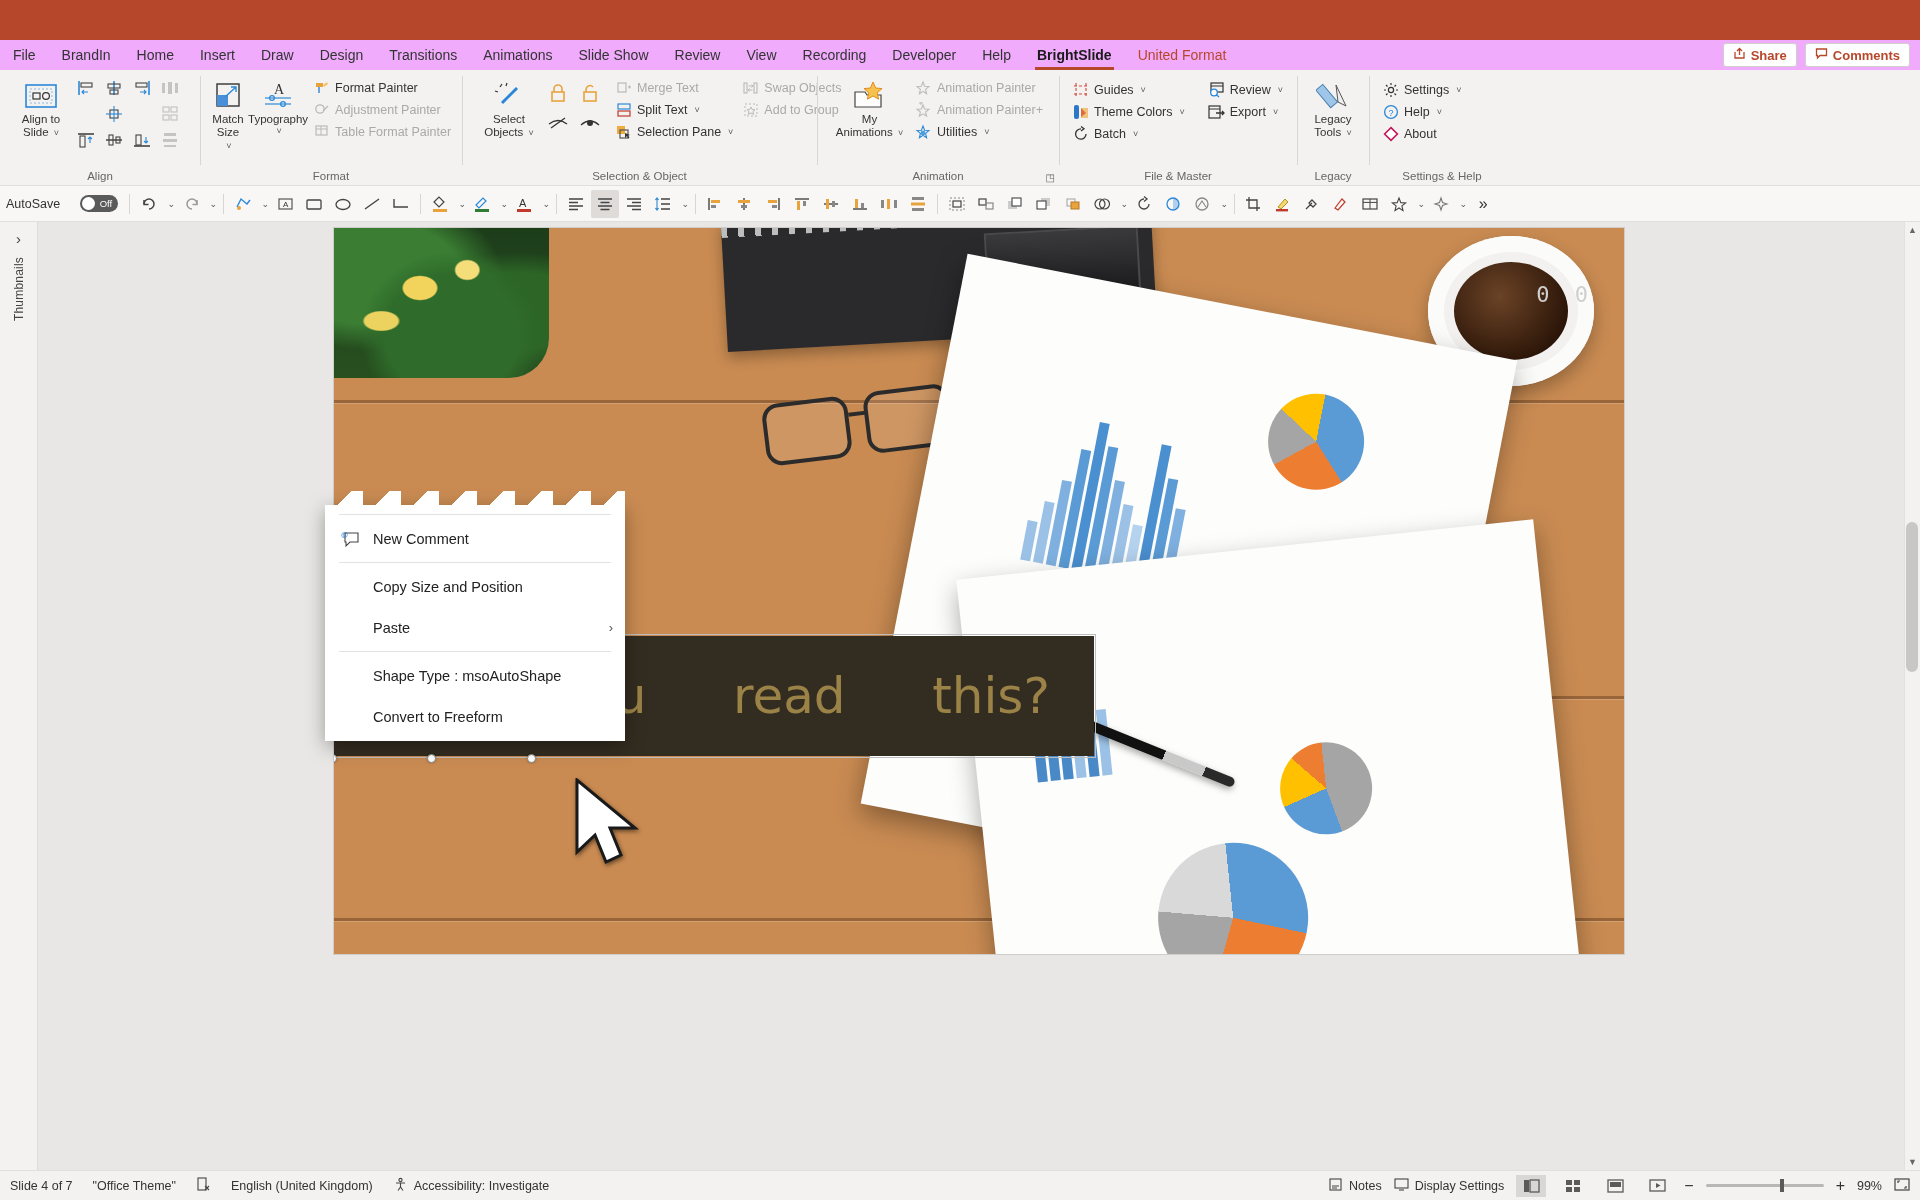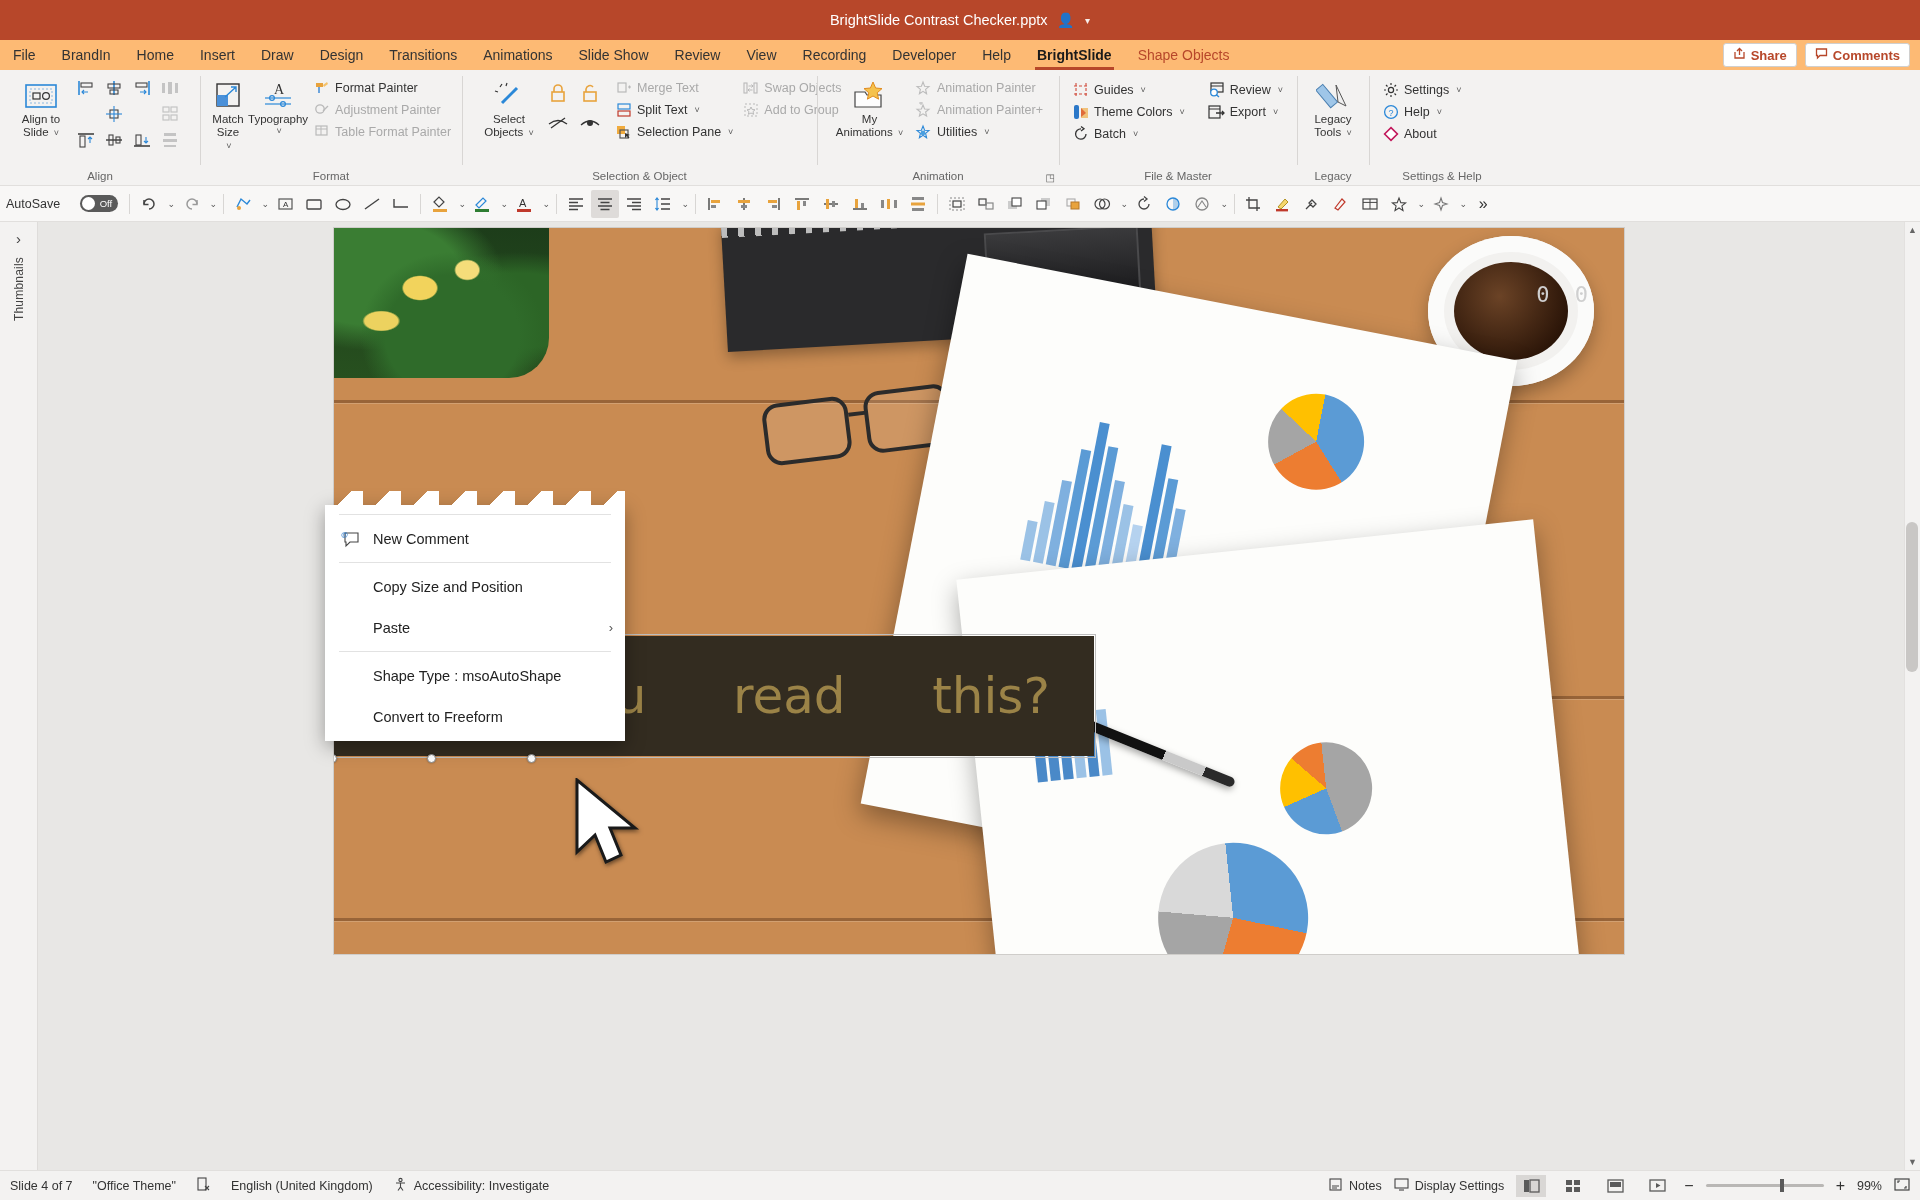--- a/index.html
+++ b/index.html
@@ -33,21 +33,21 @@
   }
   .avatar {
     width:28px;height:28px;border-radius:50%;background:#1f6fc4;color:#fff;
     display:flex;align-items:center;justify-content:center;font-size:11.5px;font-weight:bold;
   }
   .win-btns { display:flex; align-items:center; }
   .win-btn { width:46px;height:40px;display:flex;align-items:center;justify-content:center;font-size:15px;}
 
   
   .tabstrip {
-    height:30px; background:#fdba74; display:flex; align-items:stretch;
+    height:30px; background:#f0abfc; display:flex; align-items:stretch;
     font-size:14px; position:relative;justify-content:flex-end;
   }
   .tab {
     padding:0 13px; display:flex; align-items:center; color:#333;
     position:relative; white-space:nowrap;
   }
   .tab.active { font-weight:bold; color:#1a1a1a; }
   .tab.active::after {
     content:''; position:absolute; left:11px; right:11px; bottom:0; height:3px; background:#b7472a;
   }
@@ -250,44 +250,39 @@
   .sb-right{margin-left:auto;display:flex;align-items:center;gap:12px;}
   .viewbtn{width:30px;height:22px;display:flex;align-items:center;justify-content:center;}
   .viewbtn.active{background:#d9d7d5;}
   .zoomtrack{width:118px;height:3px;background:#b9b7b5;position:relative;border-radius:2px;}
   .zoomknob{position:absolute;left:74px;top:-5px;width:4px;height:13px;background:#5a5a5a;}
 </style>
 </head>
 <body>
 
 <div class="titlebar">
-  <div class="title-center">
-    <span class="title-text">BrightSlide Contrast Checker.pptx</span>
-    <span class="title-autosave-icon">👤</span>
-    <span class="caret-sm">▾</span>
-  </div>
 </div>
 
 <div class="tabstrip">
   <div class="tab">File</div>
   <div class="tab">BrandIn</div>
   <div class="tab">Home</div>
   <div class="tab">Insert</div>
   <div class="tab">Draw</div>
   <div class="tab">Design</div>
   <div class="tab">Transitions</div>
   <div class="tab">Animations</div>
   <div class="tab">Slide Show</div>
   <div class="tab">Review</div>
   <div class="tab">View</div>
   <div class="tab">Recording</div>
   <div class="tab">Developer</div>
   <div class="tab">Help</div>
   <div class="tab active">BrightSlide</div>
-  <div class="tab contextual">Shape Objects</div>
+  <div class="tab contextual">United Format</div>
 
   <div class="tabstrip-right">
     <div class="pillbtn">
       <span>
         <svg width="13" height="13" viewBox="0 0 13 13">
             <path d="M2 5 V11 H11 V5" fill="none" stroke="#b7472a" stroke-width="1.3"></path>
             <path d="M6.5 8 V1.5 M4 4 L6.5 1.5 L9 4" fill="none" stroke="#b7472a" stroke-width="1.3"></path>
           </svg>
       </span>
       <span>Share</span>

